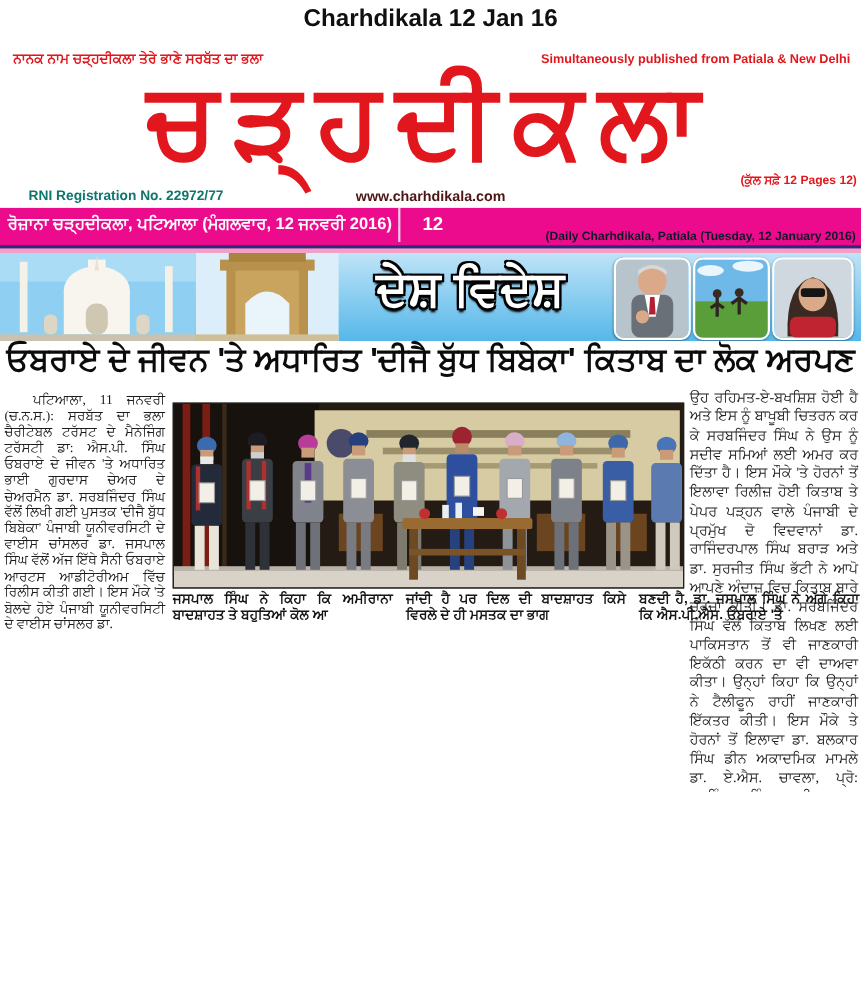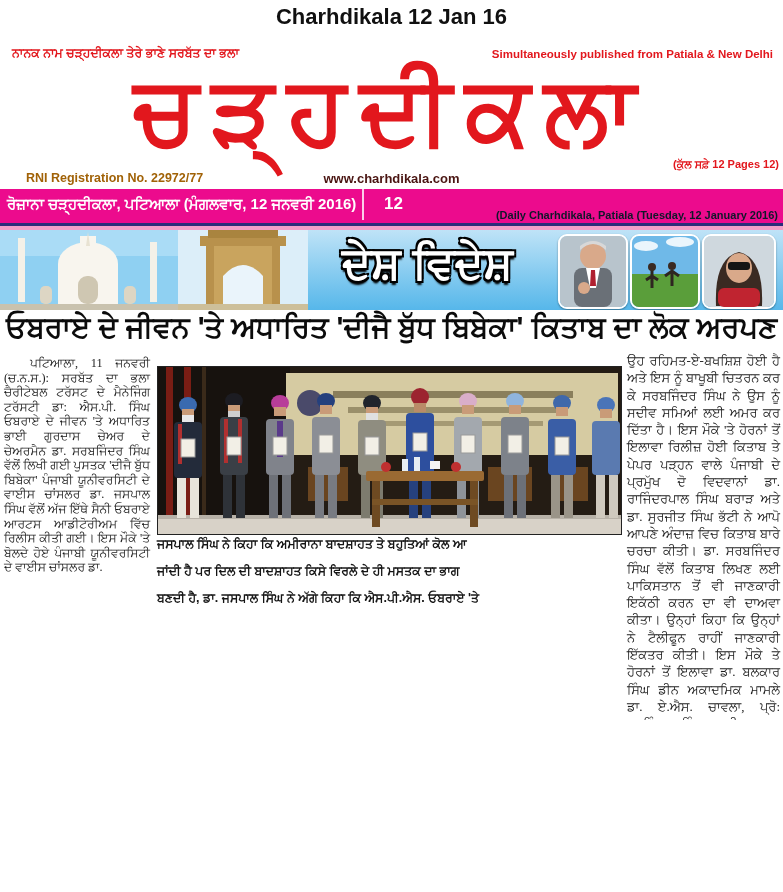--- a/index.html
+++ b/index.html
@@ -14,21 +14,21 @@
   
   #slogan{top:46px;left:12px;font-size:12.5px;font-weight:700;color:var(--masthead-red,#d8252b);}
   #published-note{top:48px;right:10px;font-size:11.5px;font-weight:700;color:var(--masthead-red,#d8252b);}
 
   
   #masthead{top:56px;left:0;width:783px;height:112px;text-align:center;
             font-size:95px;line-height:108px;font-weight:900;color:var(--masthead-red,#e2171d);
             letter-spacing:14px;white-space:nowrap;}
 
   
-  #rni{top:171px;left:26px;font-size:12.5px;font-weight:700;color:#a16207;}
+  #rni{top:171px;left:26px;font-size:12.5px;font-weight:700;color:#0f766e;}
   #website{top:171px;left:0;width:783px;text-align:center;font-size:13px;font-weight:700;color:#4a1512;}
   #pages-note{top:158px;right:4px;font-size:11px;font-weight:700;color:var(--masthead-red,#e2171d);}
 
   
   #date-bar{top:189px;left:0;width:783px;height:34px;background:var(--bar-magenta,#ec0b8d);
             border-bottom:3px solid #2b2d7a;}
   #date-bar .pa{position:absolute;top:6px;left:7px;font-size:15px;font-weight:700;color:#ffffff;}
   #date-bar .sep{position:absolute;top:0;left:362px;width:2px;height:31px;background:#ffffff;opacity:.8;}
   #date-bar .num{position:absolute;top:5px;left:384px;font-size:17px;font-weight:700;color:#ffffff;}
   #date-bar .en{position:absolute;top:20px;right:5px;font-size:11px;font-weight:700;color:#0f172a;}
@@ -47,21 +47,21 @@
   
   #headline{top:311px;left:0;width:783px;text-align:center;font-size:29px;font-weight:800;
             color:#0b0b0b;letter-spacing:0;white-space:nowrap;}
 
   
   .bodytext{color:#1c1c1c;text-align:justify;font-family:Liberation Serif, serif;}
   #col-left{top:356px;left:4px;width:146px;font-size:12.3px;line-height:14.6px;text-indent:26px;}
   #col-right{top:352px;left:627px;width:153px;font-size:13px;line-height:17.3px;}
   #stage-photo-wrap{top:366px;left:157px;width:463px;height:167px;border:1px solid #222;background:#241c14;}
   #strip{top:537px;left:157px;width:624px;display:flex;gap:12px;font-size:12.5px;line-height:15.2px;
-         color:#151515;font-weight:600;flex-direction:column;}
+         color:#151515;font-weight:600;}
   #strip > div{flex:1;text-align:justify;}
 
   
   #paisley-wrap{top:806px;left:632px;width:148px;height:50px;overflow:hidden;border:1px solid #cbbfae;}
 
   
   #footer-logo{top:850px;left:6px;font-size:27px;font-weight:900;color:var(--footer-magenta,#e5087e);
                letter-spacing:2px;}
   #footer-meta{top:849px;left:124px;font-family:"DejaVu Sans Mono",monospace;font-size:13px;
                line-height:15px;color:#8c8c8c;letter-spacing:1px;}

